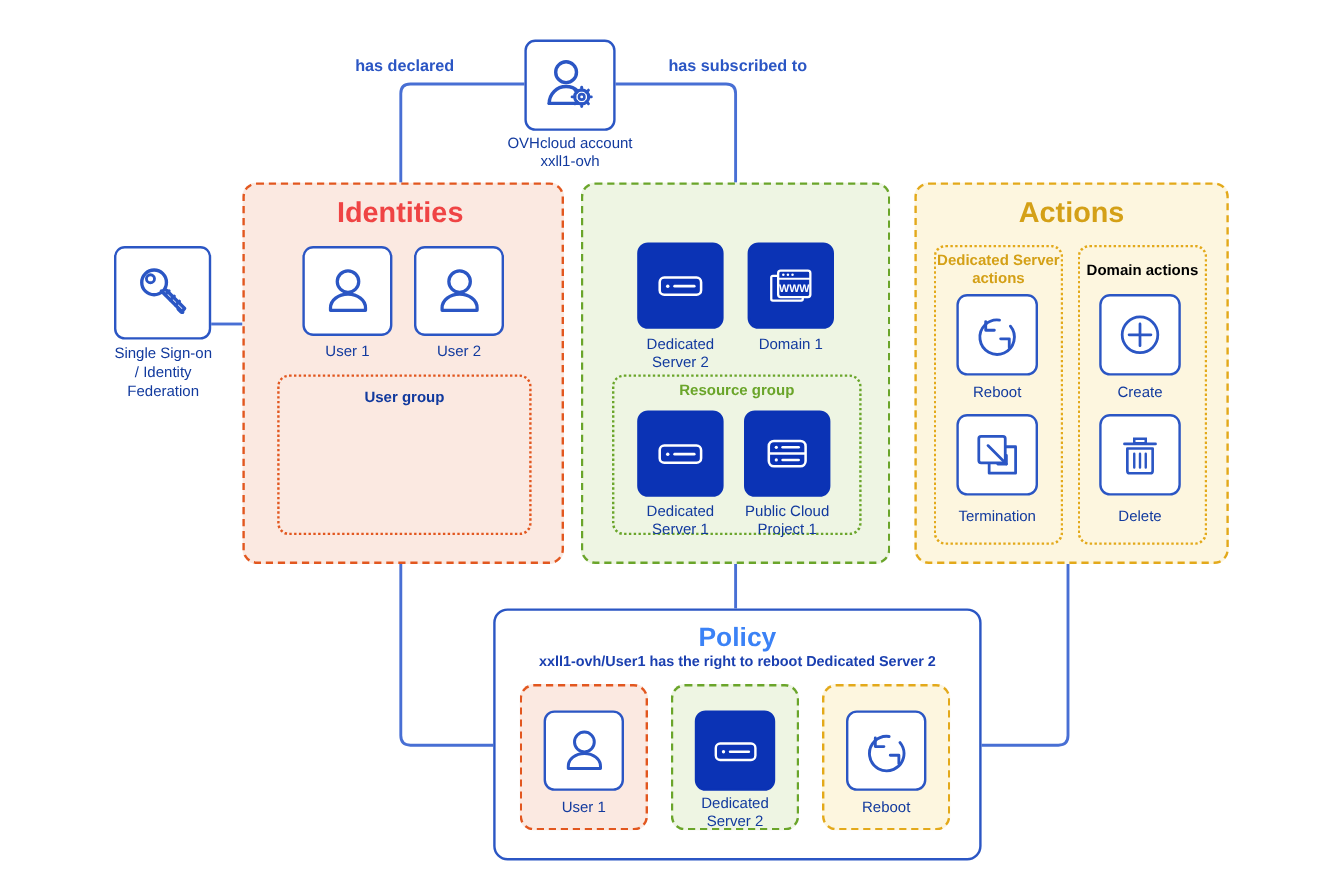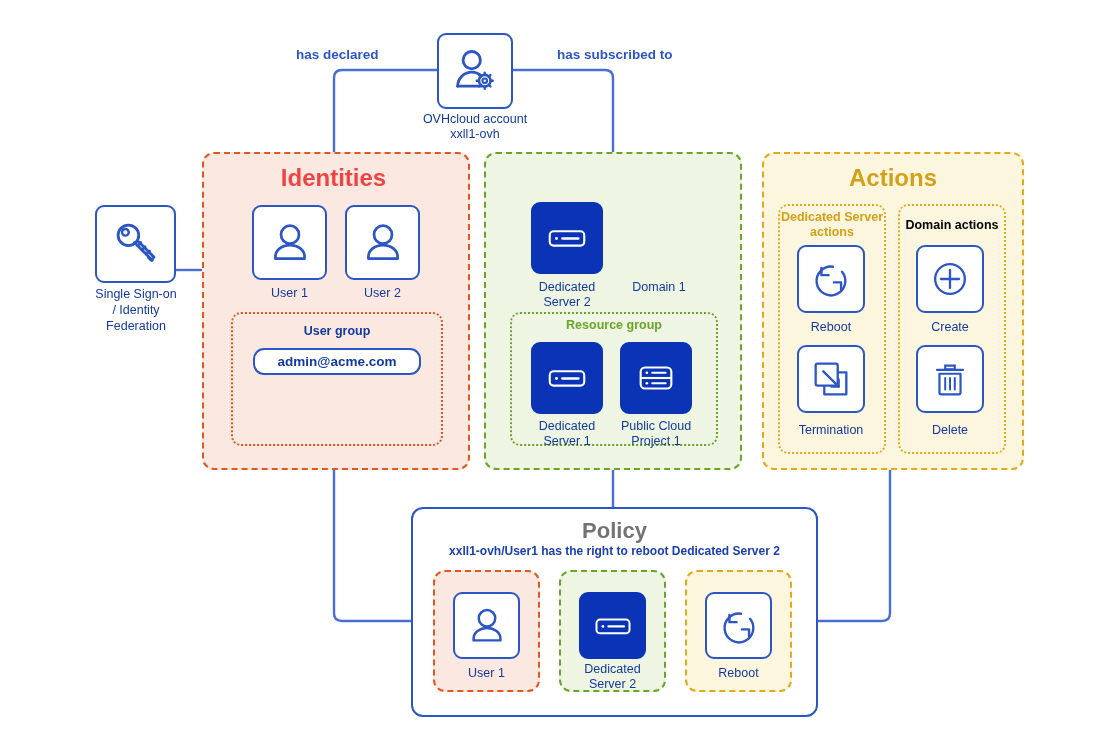--- a/index.html
+++ b/index.html
@@ -21,21 +21,21 @@
   .subgroup{border-style:dotted;border-width:2.5px;border-radius:10px;}
   .subgroup-title{text-align:center;font-weight:bold;font-size:12.5px;line-height:14px;}
 
   .pill{background:#fff;border:2.2px solid #2b56c4;border-radius:11px;
         display:flex;align-items:center;justify-content:center;
         color:#123a9e;font-weight:bold;font-size:13.5px;}
 
   .edge-label{color:#2b56c4;font-weight:bold;font-size:13.5px;white-space:nowrap;}
 
   .policy-box{border:2.5px solid #2b56c4;border-radius:12px;background:#fff;}
-  .policy-title{text-align:center;color:#737373;font-weight:bold;font-size:22px;}
+  .policy-title{text-align:center;color:#3b82f6;font-weight:bold;font-size:22px;}
   .policy-sub{text-align:center;color:#1a3fb0;font-weight:bold;font-size:12px;}
   .policy-sub b{font-weight:bold;}
 
   svg{display:block;}
 </style>
 </head>
 <body>
 
 <div id="stage">
 
@@ -116,36 +116,48 @@
       <svg width="50" height="50" viewBox="0 0 48 48">
         <circle cx="24" cy="16" r="8.6" stroke="#2b56c4" stroke-width="2.6" fill="none"></circle>
         <path d="M10 39v-2c0-6.1 6.3-11 14-11s14 4.9 14 11v2z" stroke="#2b56c4" stroke-width="2.6" fill="none" stroke-linejoin="round"></path>
       </svg>
     </span>
   </div>
   <div class="abs cap" style="left:335px;top:286px;width:95px;">User 2</div>
 
   <div class="abs subgroup" style="left:231px;top:312px;width:212px;height:134px;border-color:#e2571f;"></div>
   <div class="abs subgroup-title" style="left:231px;top:324px;width:212px;color:#123a9e;">User group</div>
-  <div class="abs pill" style="left:253px;top:348px;width:168px;height:27px;">admin@acme.com</div>
 
   <div class="abs panel" style="left:484px;top:152px;width:258px;height:318px;border-color:#6aa52a;background:#eef5e3;"></div>
 
   <div class="abs tile solid" style="left:531px;top:202px;width:72px;height:72px;">
     <span>
       <svg width="46" height="46" viewBox="0 0 48 48">
         <rect x="6" y="17" width="36" height="15" rx="4" stroke="#fff" stroke-width="2.2" fill="none"></rect>
         <circle cx="13" cy="24.5" r="1.5" fill="#fff"></circle>
         <path d="M19 24.5h17" stroke="#fff" stroke-width="2.4" stroke-linecap="round"></path>
       </svg>
     </span>
   </div>
   <div class="abs cap" style="left:512px;top:280px;width:110px;">Dedicated</div>
   <div class="abs cap" style="left:512px;top:295px;width:110px;">Server 2</div>
 
+  <div class="abs tile solid" style="left:623px;top:202px;width:72px;height:72px;">
+    <span>
+      <svg width="46" height="46" viewBox="0 0 48 48">
+        <rect x="13" y="11" width="28" height="23" rx="2.2" stroke="#fff" stroke-width="2" fill="none"></rect>
+        <path d="M13 15.5h-4.6c-.8 0-1.4.6-1.4 1.4v18.7c0 .8.6 1.4 1.4 1.4H33c.8 0 1.4-.6 1.4-1.4V34" stroke="#fff" stroke-width="2" fill="none"></path>
+        <path d="M13 18h28" stroke="#fff" stroke-width="1.8"></path>
+        <circle cx="17.5" cy="14.5" r="1.1" fill="#fff"></circle>
+        <circle cx="21.5" cy="14.5" r="1.1" fill="#fff"></circle>
+        <circle cx="25.5" cy="14.5" r="1.1" fill="#fff"></circle>
+        <text x="27" y="29.5" font-family="Liberation Sans, sans-serif" font-size="9.4" font-weight="bold" fill="#fff" text-anchor="middle">WWW</text>
+      </svg>
+    </span>
+  </div>
   <div class="abs cap" style="left:604px;top:280px;width:110px;">Domain 1</div>
 
   <div class="abs subgroup" style="left:510px;top:312px;width:208px;height:134px;border-color:#6aa52a;"></div>
   <div class="abs subgroup-title" style="left:510px;top:318px;width:208px;color:#6aa52a;">Resource group</div>
 
   <div class="abs tile solid" style="left:531px;top:342px;width:72px;height:72px;">
     <span>
       <svg width="46" height="46" viewBox="0 0 48 48">
         <rect x="6" y="17" width="36" height="15" rx="4" stroke="#fff" stroke-width="2.2" fill="none"></rect>
         <circle cx="13" cy="24.5" r="1.5" fill="#fff"></circle>

